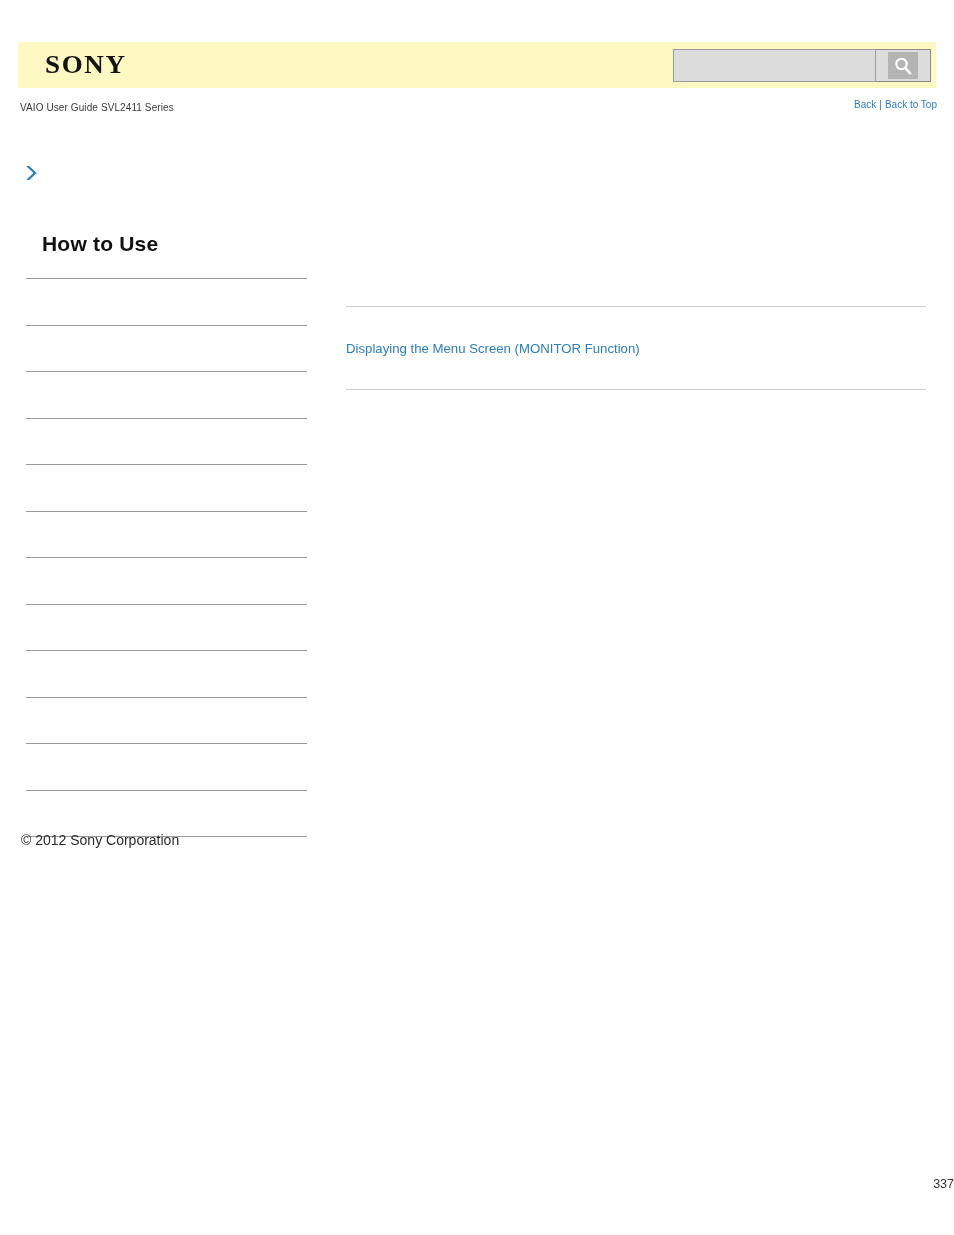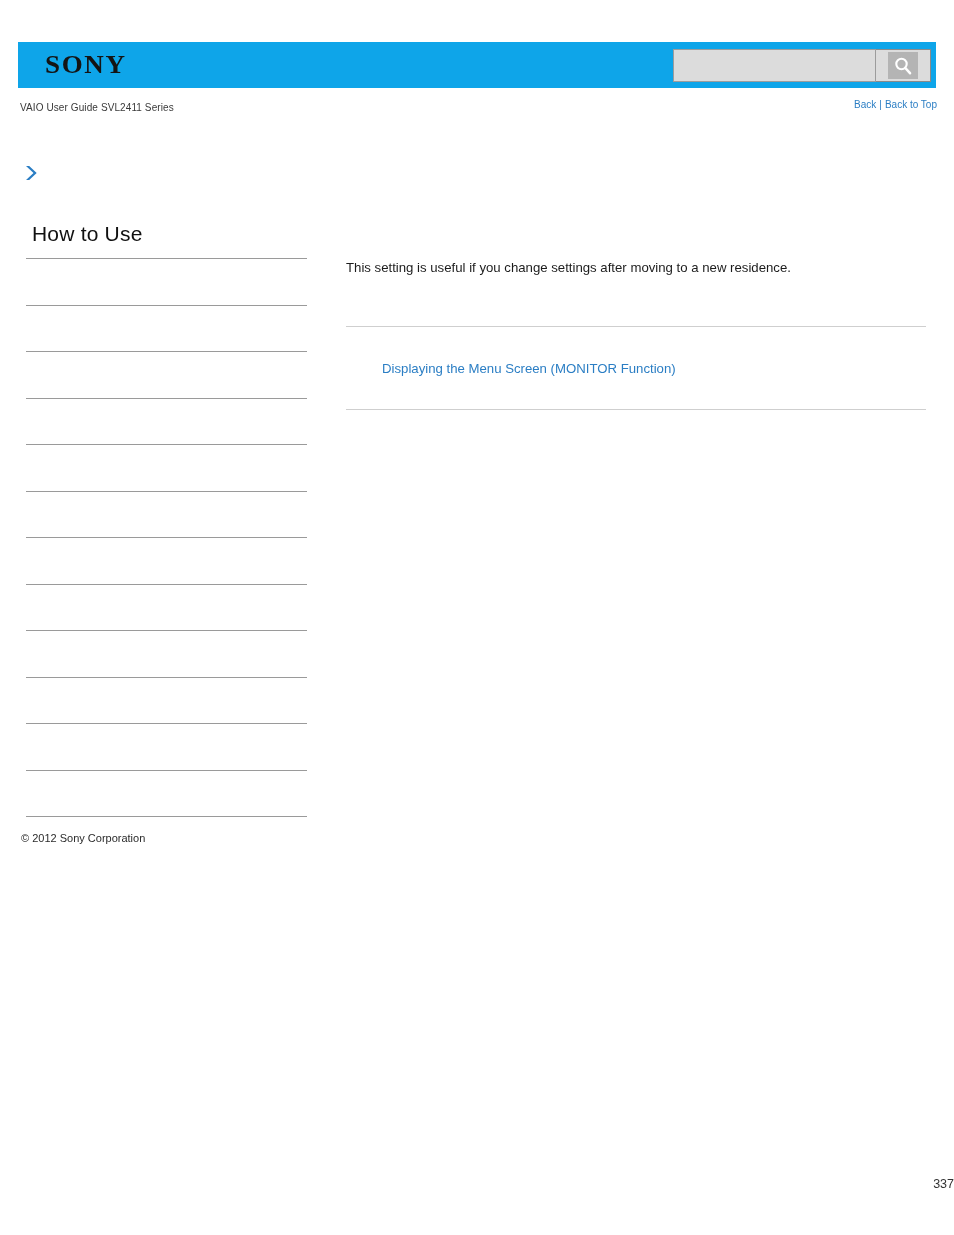--- a/index.html
+++ b/index.html
@@ -16,21 +16,21 @@
     overflow: hidden;
   }
 
   
   .header-bar {
     position: absolute;
     left: 18px;
     top: 42px;
     width: 918px;
     height: 46px;
-    background: #0ea5e9;
+    background: #fef9c3;
     box-sizing: border-box;
   }
   .sony-logo {
     position: absolute;
     left: 27px;
     top: 10px;
     font-family: "Liberation Serif", serif;
     font-weight: bold;
     font-size: 25px;
     letter-spacing: 1.5px;
@@ -125,23 +125,23 @@
 
   
   .sidebar {
     position: absolute;
     left: 26px;
     top: 218px;
     width: 281px;
   }
   .sidebar-heading {
     font-size: 21px;
-    font-weight: normal;
+    font-weight: bold;
     color: #111;
-    margin: 4px;
+    margin: 14px;
     padding: 0 0 8px 2px;
     line-height: 24px;
     letter-spacing: 0.2px;
   }
   .sidebar-list {
     list-style: none;
     margin: 0;
     padding: 0;
   }
   .sidebar-item {
@@ -154,21 +154,21 @@
     white-space: nowrap;
   }
   .sidebar-item:last-child {
     border-bottom: 1px solid #9a9a9a;
   }
 
   .copyright {
     position: absolute;
     left: 21px;
     top: 832px;
-    font-size: 11px;
+    font-size: 14px;
     color: #2b2b2b;
   }
 
   
   .main {
     position: absolute;
     left: 346px;
     top: 258px;
     width: 580px;
   }
@@ -180,21 +180,20 @@
   }
   .content-rule {
     height: 0;
     border: none;
     border-top: 1px solid #cfcfcf;
     margin: 0;
   }
   .rule-top { margin-top: 48px; }
   .related-link-row {
     padding: 32px 0 32px 0;
-    margin-left: 36px;
   }
   .related-link {
     font-size: 13.2px;
     color: #2b7ec4;
     text-decoration: none;
   }
 
   
   .page-number {
     position: absolute;
@@ -253,21 +252,20 @@
     <li class="sidebar-item"></li>
     <li class="sidebar-item"></li>
     <li class="sidebar-item"></li>
     <li class="sidebar-item"></li>
   </ul>
 </div>
 
 <div class="copyright">© 2012 Sony Corporation</div>
 
 <div class="main">
-  <p class="body-text">This setting is useful if you change settings after moving to a new residence.</p>
 
   <hr class="content-rule rule-top">
 
   <div class="related-link-row">
     <a href="#" class="related-link">Displaying the Menu Screen (MONITOR Function)</a>
   </div>
 
   <hr class="content-rule">
 </div>
 

